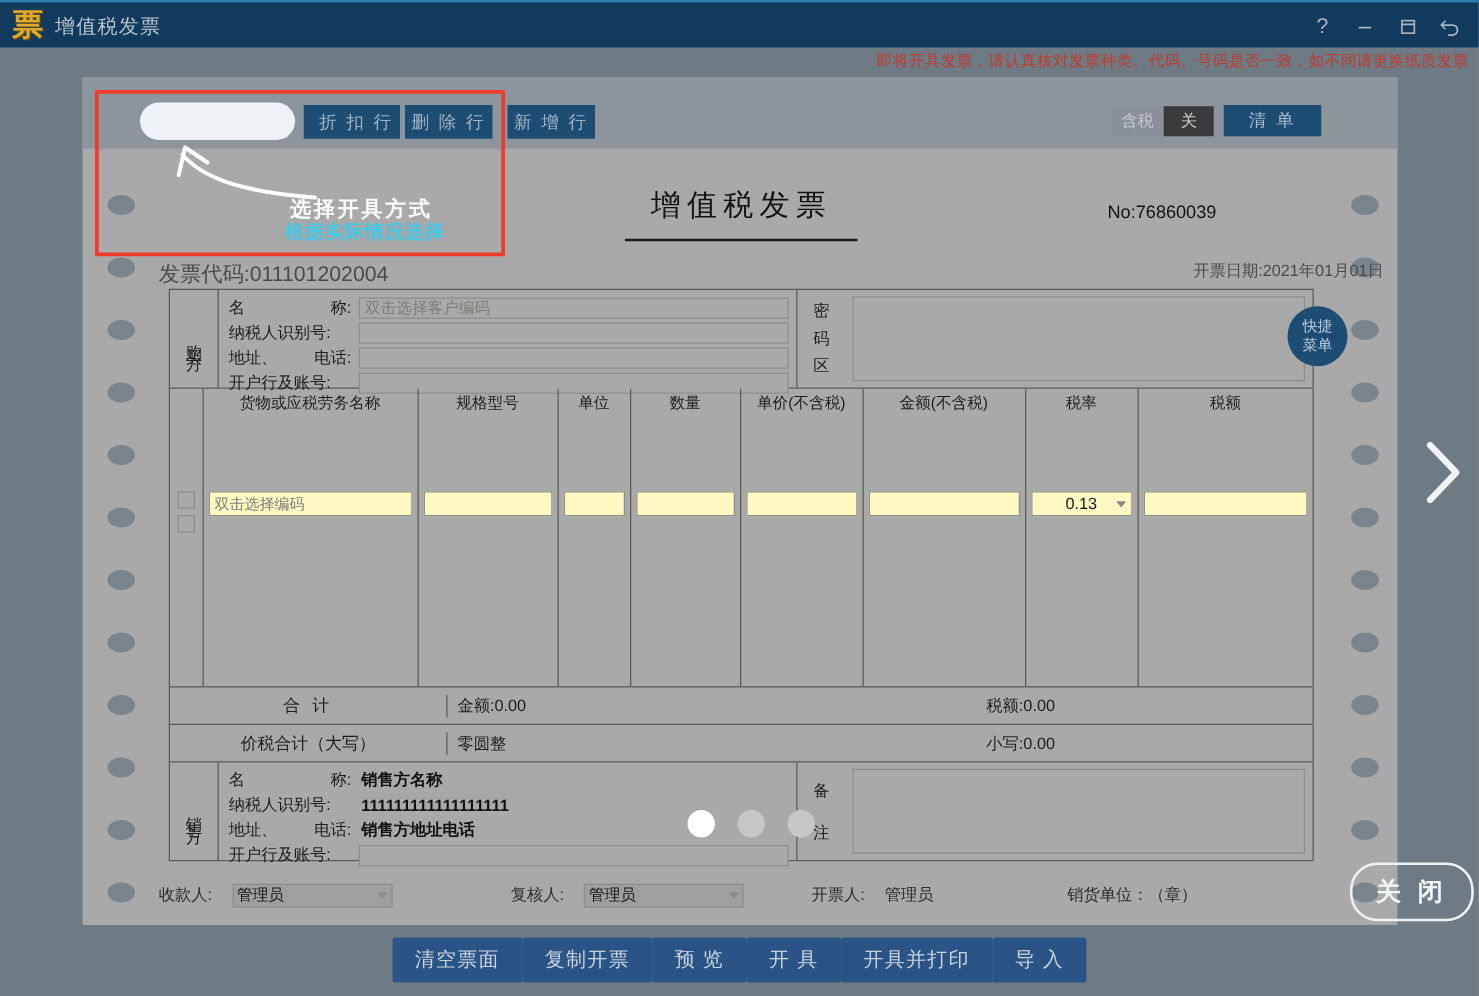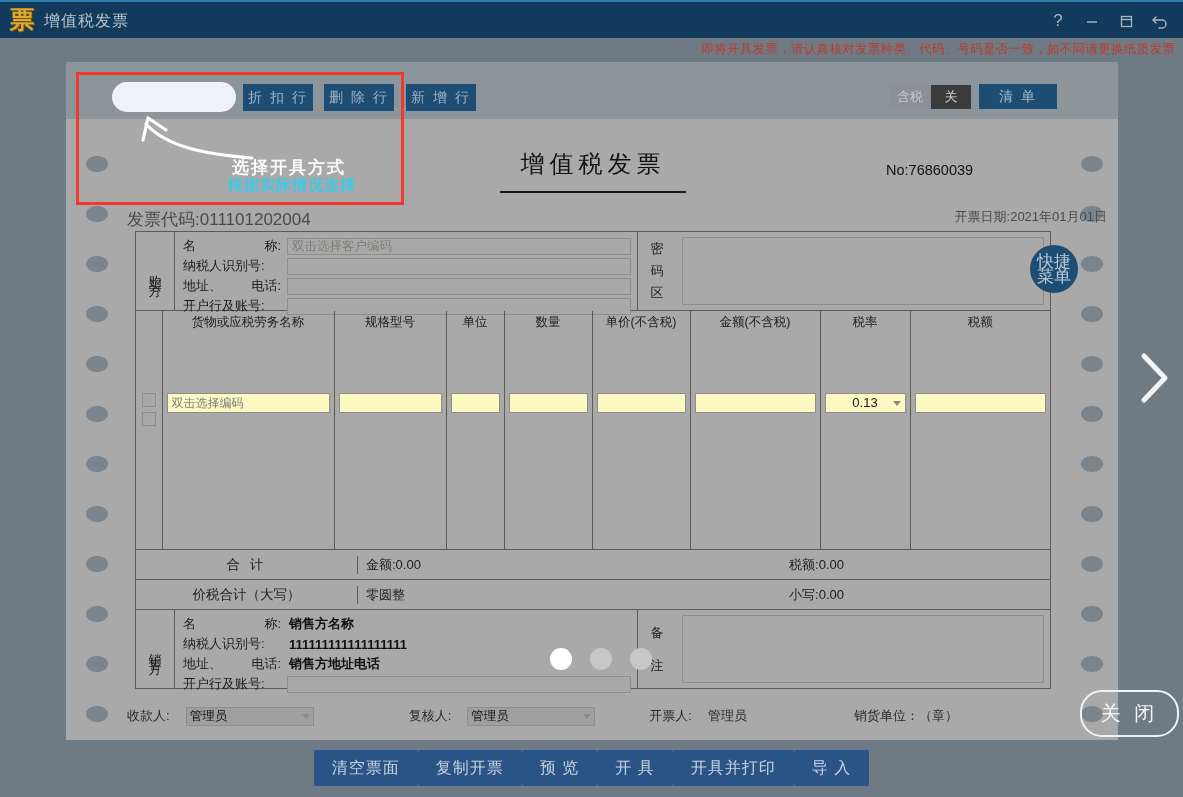--- a/index.html
+++ b/index.html
@@ -62,21 +62,21 @@
   .tb-select .caret{
     width:0;height:0;border-left:5px solid transparent;border-right:5px solid transparent;
     border-top:6px solid #9aa3ab;margin-right:2px;
   }
   .tb-btn{
     position:absolute;top:14px;height:27px;
     background:#1e4d74;color:#9fb3c4;font-size:14px;
     display:flex;align-items:center;justify-content:center;cursor:pointer;
     letter-spacing:2px;
   }
-  #tb-zhekou{left:177px;width:70px;}
+  #tb-zhekou{left:177px;width:70px;padding-left:7px;}
   #tb-shanchu{left:258px;width:70px;}
   #tb-xinzeng{left:340px;width:70px;}
   .seg{
     position:absolute;top:18px;height:24px;display:flex;cursor:pointer;
   }
   .seg-a{background:#8a9098;color:#c3c9cf;width:42px;display:flex;align-items:center;justify-content:center;font-size:13px;}
   .seg-b{background:#3b3b3b;color:#cfd3d7;width:40px;display:flex;align-items:center;justify-content:center;font-size:13px;}
   .seg{left:889px;}
   #tb-qingdan{
     position:absolute;left:979px;top:18px;width:78px;height:25px;background:#1e4d74;
@@ -190,31 +190,31 @@
   .f-sel .t{flex:1;}
   .f-sel .caret{width:0;height:0;border-left:4px solid transparent;border-right:4px solid transparent;border-top:5px solid #8a8a84;}
 
   
   .note-dots{position:absolute;left:550px;top:648px;display:flex;gap:18px;}
   .nd{width:22px;height:22px;border-radius:50%;}
 
   
   .quick{
     position:absolute;left:1030px;top:245px;width:48px;height:48px;border-radius:50%;
-    background:#1e4d74;color:#b9cad8;font-size:17px;line-height:15px;
+    background:#1e4d74;color:#b9cad8;font-size:12px;line-height:15px;
     display:flex;flex-direction:column;align-items:center;justify-content:center;cursor:pointer;
   }
   
   .chev{position:absolute;left:1138px;top:352px;cursor:pointer;}
   
   .closebtn{
     position:absolute;left:1080px;top:690px;width:95px;height:43px;
     border:2px solid #f0f3f5;border-radius:22px;
     display:flex;align-items:center;justify-content:center;
-    color:#f3f6f8;font-size:20px;letter-spacing:4px;cursor:pointer;
+    color:#f3f6f8;font-size:20px;letter-spacing:4px;cursor:pointer;font-weight:bold;
   }
 
   
   .btnbar{
     position:absolute;left:0;top:750px;width:1183px;height:47px;
     display:flex;justify-content:center;align-items:flex-start;
   }
   .bbtn{
     height:36px;padding:0 18px;background:#2b5486;color:#c8d3de;
     display:flex;align-items:center;justify-content:center;

